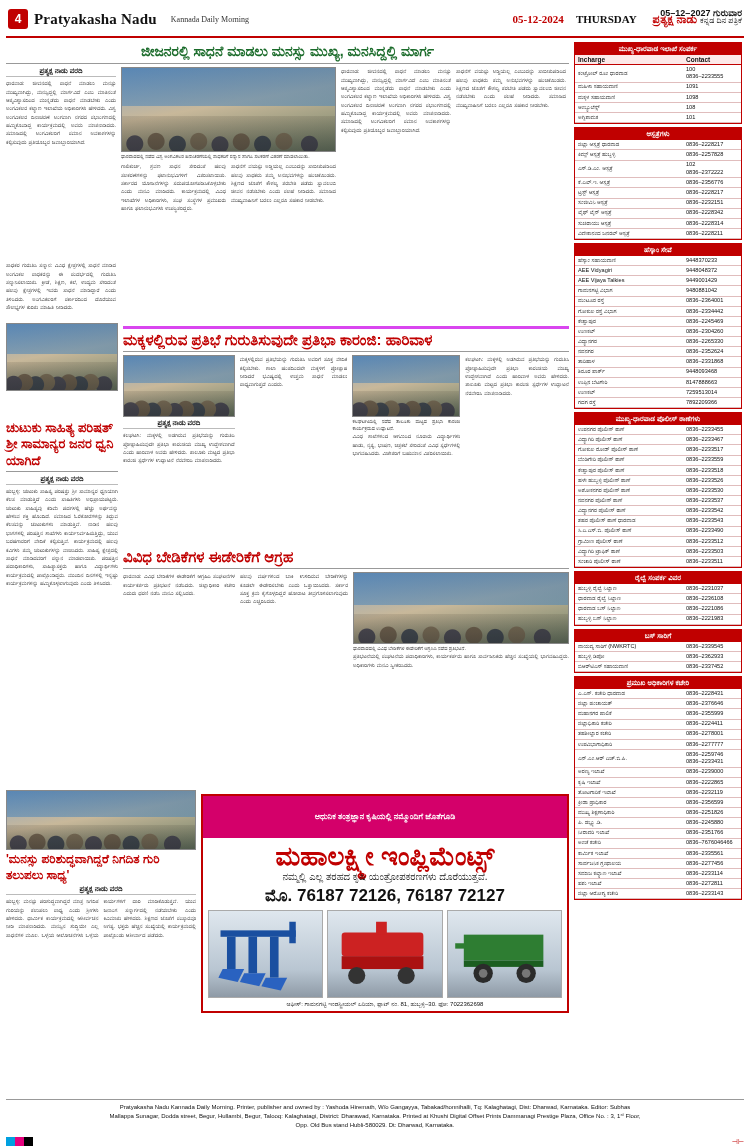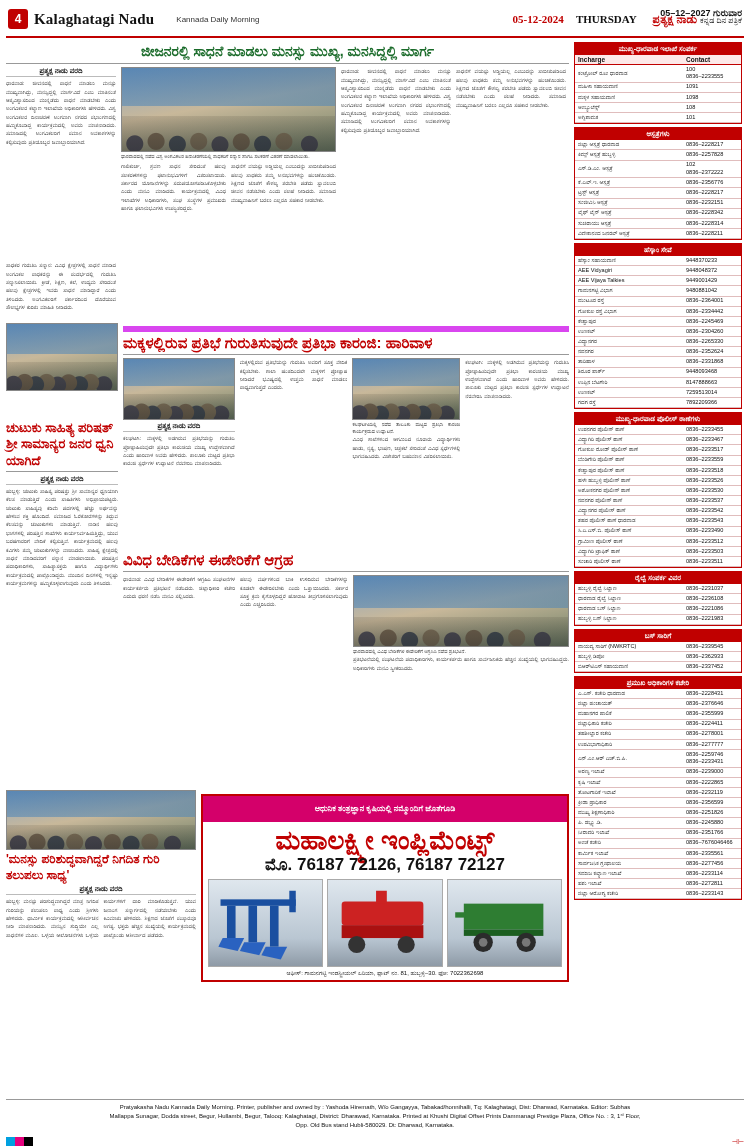--- a/index.html
+++ b/index.html
@@ -41,22 +41,22 @@
   .mh-title {
     font-family: "Liberation Serif", serif;
     font-weight: bold;
     font-size: 15px;
     color: #111;
     letter-spacing: .2px;
   }
   .mh-sub {
     font-size: 8px;
     color: #333;
-    margin-left: 8px;
-    font-family: Liberation Sans, sans-serif;
+    margin-left: 0;
+    font-family: Liberation Serif, serif;
     padding-left: 8px;
   }
   .mh-date {
     color: #c00000;
     font-weight: bold;
     font-size: 11px;
     font-family: "Liberation Serif", serif;
     margin-left: auto;
   }
   .mh-day {
@@ -203,21 +203,21 @@
     margin-top: 4px;
     background: #fff;
     padding: 0 0 3px 0;
   }
   .ad-strip {
     background: #d4006a;
     color: #fff;
     font-size: 8px;
     font-weight: bold;
     text-align: center;
-    padding: 8px 0;
+    padding: 16px 0;
   }
   .ad-strip2 {
     background: #f2c200;
     color: #b00000;
     font-size: 9px;
     font-weight: bold;
     text-align: center;
     padding: 2px 0;
   }
   .ad-title {
@@ -299,21 +299,21 @@
   .cb-mid { flex: 1; }
   .cb-right { font-size: 7px; color: #c00000; }
 </style>
 </head>
 <body>
 
 <div class="page">
 
   <div class="masthead">
     <div class="mh-badge">4</div>
-    <div class="mh-title">Kalaghatagi Nadu</div>
+    <div class="mh-title">Pratyakasha Nadu</div>
     <div class="mh-sub">Kannada Daily Morning</div>
     <div class="mh-date">05-12-2024</div>
     <div class="mh-day">THURSDAY</div>
     <div class="mh-kn">
       <span>ಪ್ರತ್ಯಕ್ಷ ನಾಡು</span>
       <small>ಕನ್ನಡ ದಿನ ಪತ್ರಿಕೆ</small>
     </div>
   </div>
 
   <div class="rail-date">
@@ -358,21 +358,21 @@
           <div class="photo" style="height:68px;">
             <div class="stage"></div>
               <div class="crowd"></div>
           </div>
           <div class="sec-head" style="border-top:none;margin-top:27px;">ಚುಟುಕು ಸಾಹಿತ್ಯ ಪರಿಷತ್ ಶ್ರೀ ಸಾಮಾನ್ಯರ ಜನರ ಧ್ವನಿ ಯಾಗಿದೆ</div>
           <div class="byline">ಪ್ರತ್ಯಕ್ಷ ನಾಡು ವರದಿ</div>
           <div class="txt" style="height:300px;">ಹುಬ್ಬಳ್ಳಿ: ಚುಟುಕು ಸಾಹಿತ್ಯ ಪರಿಷತ್ತು ಶ್ರೀ ಸಾಮಾನ್ಯರ ಧ್ವನಿಯಾಗಿ ಕೆಲಸ ಮಾಡುತ್ತಿದೆ ಎಂದು ಸಾಹಿತಿಗಳು ಅಭಿಪ್ರಾಯಪಟ್ಟರು. ಚುಟುಕು ಸಾಹಿತ್ಯವು ಕಡಿಮೆ ಪದಗಳಲ್ಲಿ ಹೆಚ್ಚು ಅರ್ಥವನ್ನು ಹೇಳುವ ಶಕ್ತಿ ಹೊಂದಿದೆ. ಸಮಾಜದ ಓರೆಕೋರೆಗಳನ್ನು ತಿದ್ದುವ ಕೆಲಸವನ್ನು ಚುಟುಕುಗಳು ಮಾಡುತ್ತಿವೆ. ನಾಡಿನ ಹಲವು ಭಾಗಗಳಲ್ಲಿ ಪರಿಷತ್ತಿನ ಶಾಖೆಗಳು ಕಾರ್ಯನಿರ್ವಹಿಸುತ್ತಿದ್ದು, ಯುವ ಬರಹಗಾರರಿಗೆ ವೇದಿಕೆ ಕಲ್ಪಿಸುತ್ತಿವೆ. ಕಾರ್ಯಕ್ರಮದಲ್ಲಿ ಹಲವು ಕವಿಗಳು ತಮ್ಮ ಚುಟುಕುಗಳನ್ನು ವಾಚಿಸಿದರು. ಸಾಹಿತ್ಯ ಕ್ಷೇತ್ರದಲ್ಲಿ ಸಾಧನೆ ಮಾಡಿದವರಿಗೆ ಸನ್ಮಾನ ಮಾಡಲಾಯಿತು. ಪರಿಷತ್ತಿನ ಪದಾಧಿಕಾರಿಗಳು, ಸಾಹಿತ್ಯಾಸಕ್ತರು ಹಾಗೂ ವಿದ್ಯಾರ್ಥಿಗಳು ಕಾರ್ಯಕ್ರಮದಲ್ಲಿ ಪಾಲ್ಗೊಂಡಿದ್ದರು. ಮುಂದಿನ ದಿನಗಳಲ್ಲಿ ಇನ್ನಷ್ಟು ಕಾರ್ಯಕ್ರಮಗಳನ್ನು ಹಮ್ಮಿಕೊಳ್ಳಲಾಗುವುದು ಎಂದು ತಿಳಿಸಿದರು.</div>
         </div>
 
         <div style="width:446px;">
-          <div class="sec-head-lg" style="border-top:6px solid #d946ef;">ಮಕ್ಕಳಲ್ಲಿರುವ ಪ್ರತಿಭೆ ಗುರುತಿಸುವುದೇ ಪ್ರತಿಭಾ ಕಾರಂಜಿ: ಹಾರಿವಾಳ</div>
+          <div class="sec-head-lg" style="border-top:3px solid #d946ef;">ಮಕ್ಕಳಲ್ಲಿರುವ ಪ್ರತಿಭೆ ಗುರುತಿಸುವುದೇ ಪ್ರತಿಭಾ ಕಾರಂಜಿ: ಹಾರಿವಾಳ</div>
 
           <div style="display:flex; gap:5px;">
             <div style="width:112px;">
               <div class="photo" style="height:62px;">
                 <div class="stage"></div>
                   <div class="crowd"></div>
               </div>
               <div class="byline" style="margin-top:2px;">ಪ್ರತ್ಯಕ್ಷ ನಾಡು ವರದಿ</div>
               <div class="txt" style="height:112px;">ಕಲಘಟಗಿ: ಮಕ್ಕಳಲ್ಲಿ ಅಡಗಿರುವ ಪ್ರತಿಭೆಯನ್ನು ಗುರುತಿಸಿ ಪ್ರೋತ್ಸಾಹಿಸುವುದೇ ಪ್ರತಿಭಾ ಕಾರಂಜಿಯ ಮುಖ್ಯ ಉದ್ದೇಶವಾಗಿದೆ ಎಂದು ಹಾರಿವಾಳ ಅವರು ಹೇಳಿದರು. ತಾಲೂಕು ಮಟ್ಟದ ಪ್ರತಿಭಾ ಕಾರಂಜಿ ಸ್ಪರ್ಧೆಗಳ ಉದ್ಘಾಟನೆ ನೆರವೇರಿಸಿ ಮಾತನಾಡಿದರು.</div>
             </div>
@@ -420,20 +420,21 @@
           </div>
           <div class="sec-head-sm">'ಮನಸ್ಸು ಪರಿಶುದ್ಧವಾಗಿದ್ದರೆ ನಿಗದಿತ ಗುರಿ ತಲುಪಲು ಸಾಧ್ಯ'</div>
           <div class="byline">ಪ್ರತ್ಯಕ್ಷ ನಾಡು ವರದಿ</div>
           <div class="txt" style="height:175px; column-count:2; column-gap:5px;">ಹುಬ್ಬಳ್ಳಿ: ಮನಸ್ಸು ಪರಿಶುದ್ಧವಾಗಿದ್ದರೆ ಮಾತ್ರ ನಿಗದಿತ ಗುರಿಯನ್ನು ತಲುಪಲು ಸಾಧ್ಯ ಎಂದು ಶ್ರೀಗಳು ಹೇಳಿದರು. ಧಾರ್ಮಿಕ ಕಾರ್ಯಕ್ರಮದಲ್ಲಿ ಆಶೀರ್ವಚನ ನೀಡಿ ಮಾತನಾಡಿದರು. ಮನಸ್ಸಿನ ಶುದ್ಧಿಯೇ ಎಲ್ಲ ಸಾಧನೆಗಳ ಮೂಲ. ಒಳ್ಳೆಯ ಆಲೋಚನೆಗಳು ಒಳ್ಳೆಯ ಕಾರ್ಯಗಳಿಗೆ ದಾರಿ ಮಾಡಿಕೊಡುತ್ತವೆ. ಯುವ ಜನಾಂಗ ಸನ್ಮಾರ್ಗದಲ್ಲಿ ನಡೆಯಬೇಕು ಎಂದು ಕಿವಿಮಾತು ಹೇಳಿದರು. ಶಿಕ್ಷಣದ ಜೊತೆಗೆ ಸಂಸ್ಕಾರವೂ ಅಗತ್ಯ. ಭಕ್ತರು ಹೆಚ್ಚಿನ ಸಂಖ್ಯೆಯಲ್ಲಿ ಕಾರ್ಯಕ್ರಮದಲ್ಲಿ ಪಾಲ್ಗೊಂಡು ಆಶೀರ್ವಾದ ಪಡೆದರು.</div>
         </div>
 
         <div style="width:368px;">
           <div class="ad">
             <div class="ad-strip">ಆಧುನಿಕ ತಂತ್ರಜ್ಞಾನ ಕೃಷಿಯಲ್ಲಿ ನಮ್ಮೊಂದಿಗೆ ಜೊತೆಗೂಡಿ</div>
             <div class="ad-title">ಮಹಾಲಕ್ಷ್ಮೀ ಇಂಪ್ಲಿಮೆಂಟ್ಸ್</div>
+            <div class="ad-sub">ನಮ್ಮಲ್ಲಿ ಎಲ್ಲ ತರಹದ ಕೃಷಿ ಯಂತ್ರೋಪಕರಣಗಳು ದೊರೆಯುತ್ತವೆ.</div>
             <div class="ad-phone">ಮೊ. 76187 72126, 76187 72127</div>
             <div class="ad-prods">
               <div class="ad-prod">
                 <svg viewBox="0 0 100 80" width="100%" height="100%">
                   <rect x="8" y="18" width="70" height="6" fill="#1a4fa0"></rect>
                   <rect x="14" y="24" width="8" height="30" fill="#1a4fa0"></rect>
                   <rect x="34" y="24" width="8" height="34" fill="#1a4fa0"></rect>
                   <rect x="54" y="24" width="8" height="38" fill="#1a4fa0"></rect>
                   <path d="M10 54 L30 54 L24 66 L6 62 Z" fill="#2a62c0"></path>
                   <path d="M30 58 L50 58 L44 70 L26 66 Z" fill="#2a62c0"></path>

